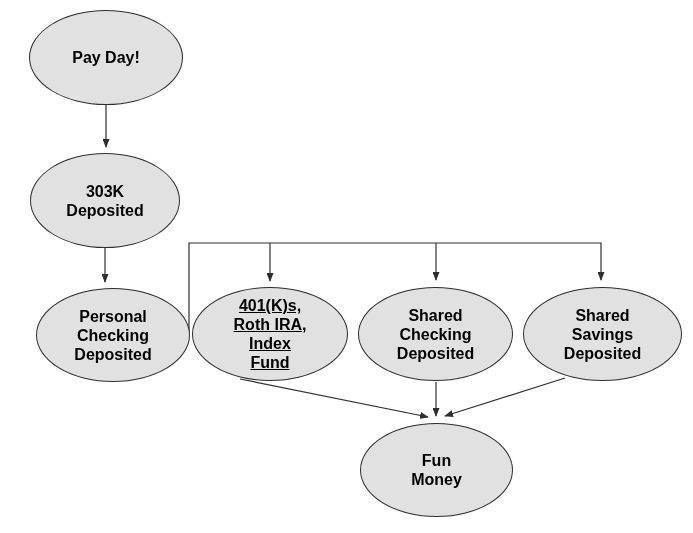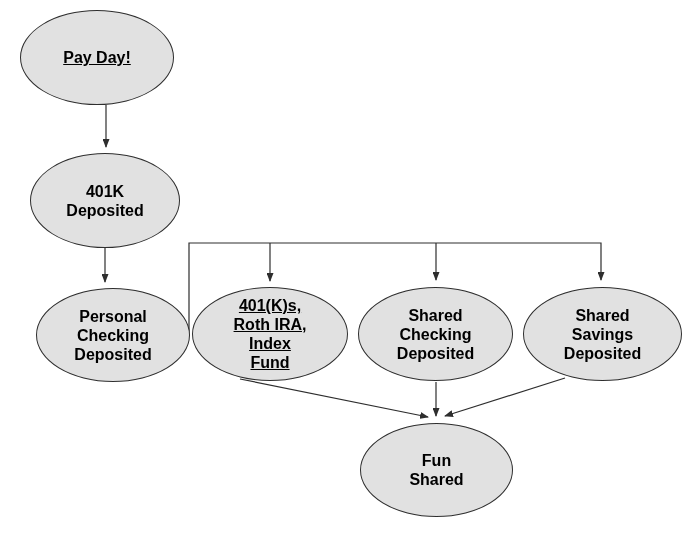--- a/index.html
+++ b/index.html
@@ -61,26 +61,26 @@
     <path class="edge" d="M106,105 L106,147" marker-end="url(#arrow)"></path>
     <path class="edge" d="M105,248 L105,282" marker-end="url(#arrow)"></path>
     <path class="edge" d="M182,336 L189,336 L189,243 L601,243 L601,280" marker-end="url(#arrow)"></path>
     <path class="edge" d="M270,243 L270,281" marker-end="url(#arrow)"></path>
     <path class="edge" d="M436,243 L436,280" marker-end="url(#arrow)"></path>
     <path class="edge" d="M240,379 L428,417" marker-end="url(#arrow)"></path>
     <path class="edge" d="M436,382 L436,416" marker-end="url(#arrow)"></path>
     <path class="edge" d="M565,378 L445,416" marker-end="url(#arrow)"></path>
   </svg>
 
-  <div class="node" style="left:20px; top:10px; width:154px; height:95px;text-decoration:underline;">
+  <div class="node" style="left:29px; top:10px; width:154px; height:95px;">
     <span class="node-label">Pay Day!</span>
   </div>
 
   <div class="node" style="left:30px; top:153px; width:150px; height:95px;">
-    <span class="node-label">401K
+    <span class="node-label">303K
 Deposited</span>
   </div>
 
   <div class="node" style="left:36px; top:288px; width:154px; height:94px;">
     <span class="node-label">Personal
 Checking
 Deposited</span>
   </div>
 
   <div class="node" style="left:192px; top:287px; width:156px; height:94px;text-decoration:underline;">
@@ -97,16 +97,16 @@
   </div>
 
   <div class="node" style="left:523px; top:287px; width:159px; height:94px;">
     <span class="node-label">Shared
 Savings
 Deposited</span>
   </div>
 
   <div class="node" style="left:360px; top:423px; width:153px; height:94px;">
     <span class="node-label">Fun
-Shared</span>
+Money</span>
   </div>
 
 </div>
 
 </body></html>

